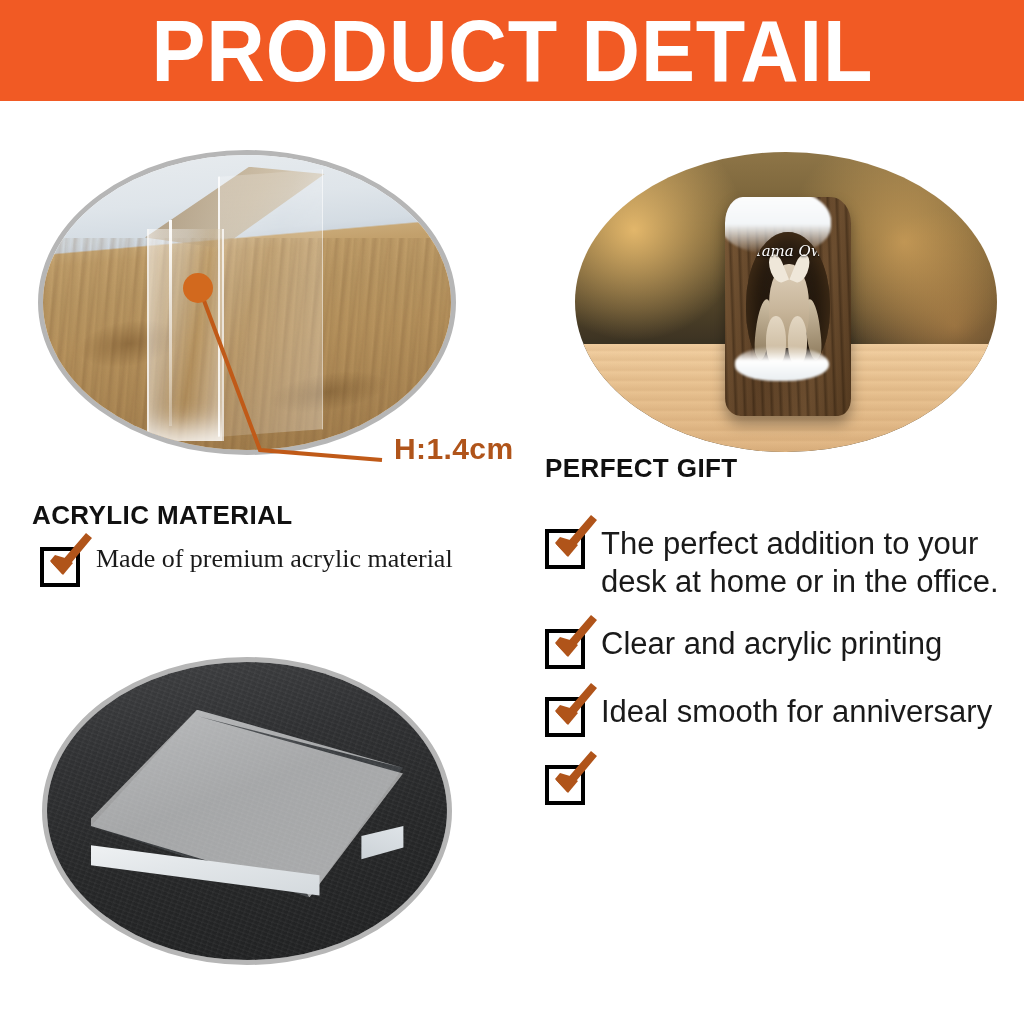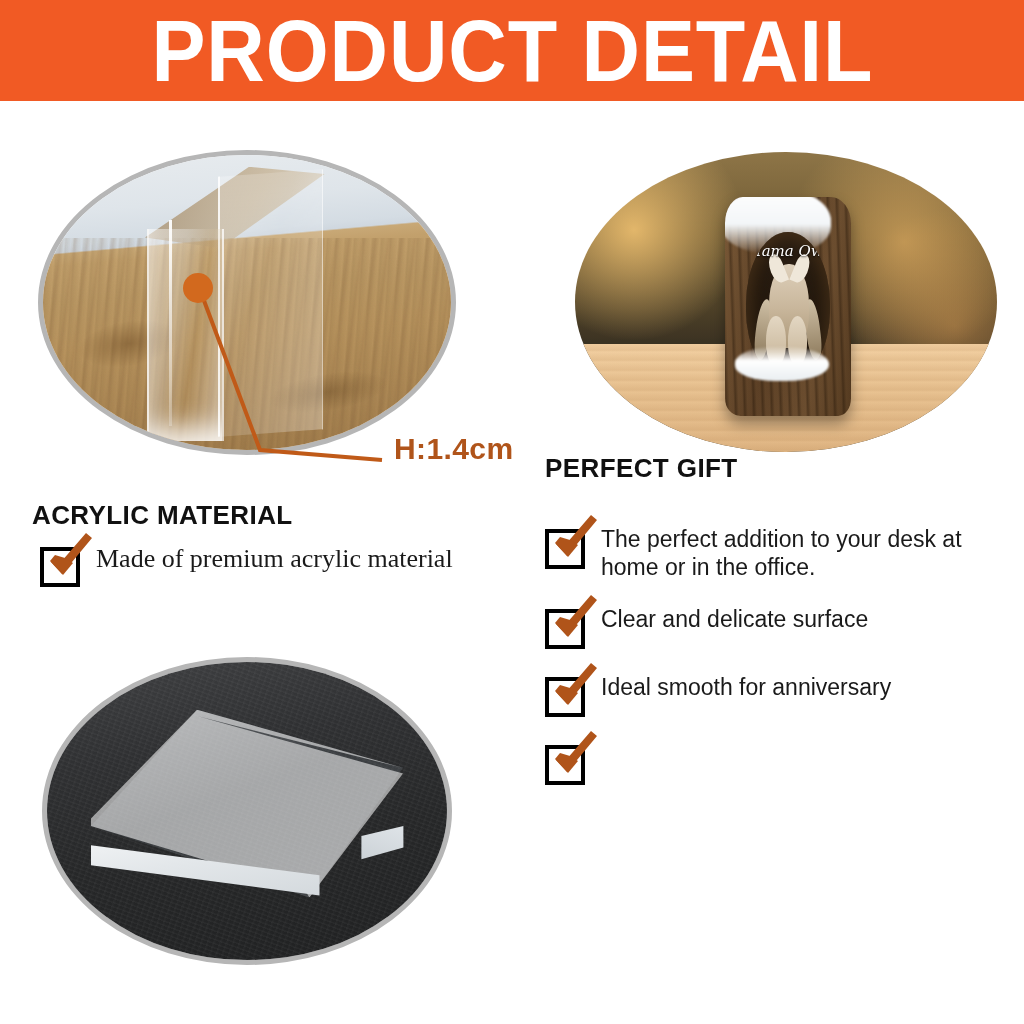--- a/index.html
+++ b/index.html
@@ -409,21 +409,21 @@
     position: absolute;
     left: -1px;
     top: -15px;
     width: 56px;
     height: 50px;
     overflow: visible;
   }
   .feature-text {
     margin-left: 16px;
     color: #1a1a1a;
-    font-size: 23px;
+    font-size: 31px;
     line-height: 1.22;
     max-width: 420px;
   }
   #list-acrylic-material .feature-text { font-size: 26px; font-family: Liberation Serif, serif; }
 </style>
 </head>
 <body>
 
 <div class="banner">
   <div class="banner-title">PRODUCT DETAIL</div>
@@ -503,21 +503,21 @@
     </span>
     <span class="feature-text">The perfect addition to your desk at home or in the office.</span>
   </li>
   <li class="feature-item">
     <span class="checkbox">
       <svg viewBox="0 0 56 50">
         <path d="M8 26 L19 38 L49 2 L43 -3 L18 26 L12 20 Z" fill="#B0541A"></path>
         <path d="M7 25 L20 39 L30 27 L22 22 L12 19 Z" fill="#B0541A"></path>
       </svg>
     </span>
-    <span class="feature-text">Clear and delicate surface</span>
+    <span class="feature-text">Clear and acrylic printing</span>
   </li>
   <li class="feature-item">
     <span class="checkbox">
       <svg viewBox="0 0 56 50">
         <path d="M8 26 L19 38 L49 2 L43 -3 L18 26 L12 20 Z" fill="#B0541A"></path>
         <path d="M7 25 L20 39 L30 27 L22 22 L12 19 Z" fill="#B0541A"></path>
       </svg>
     </span>
     <span class="feature-text">Ideal smooth for anniversary</span>
   </li>

